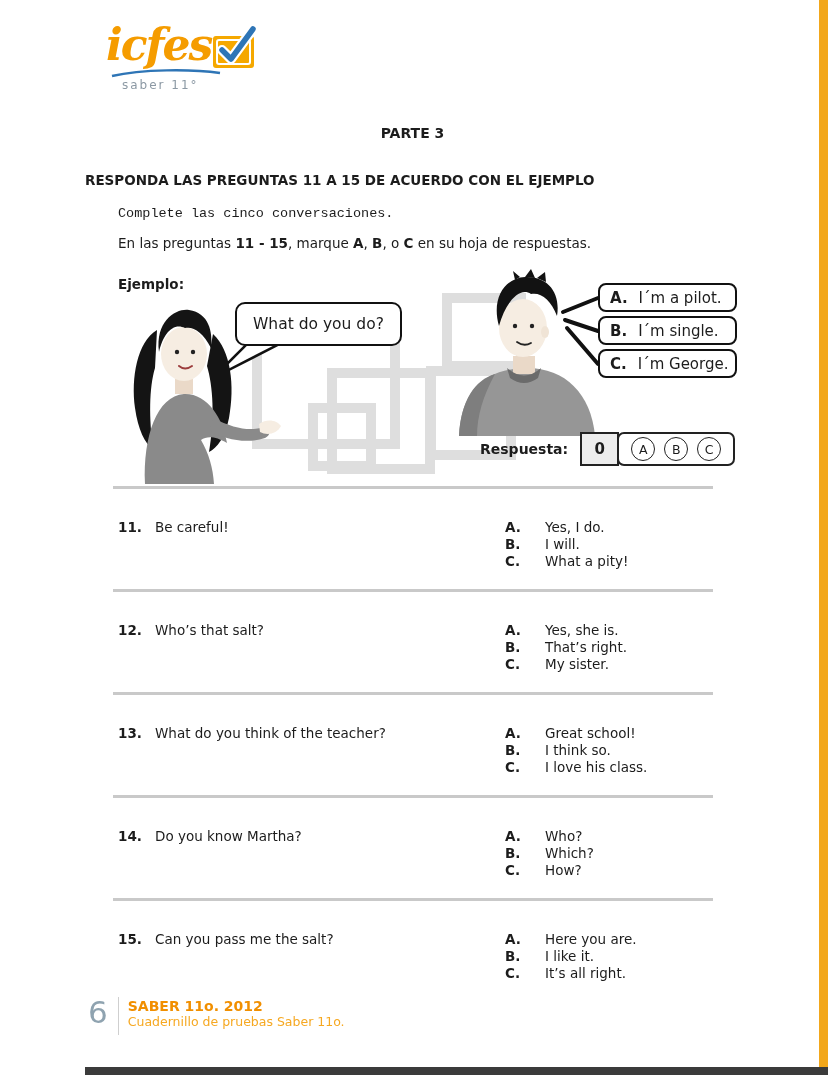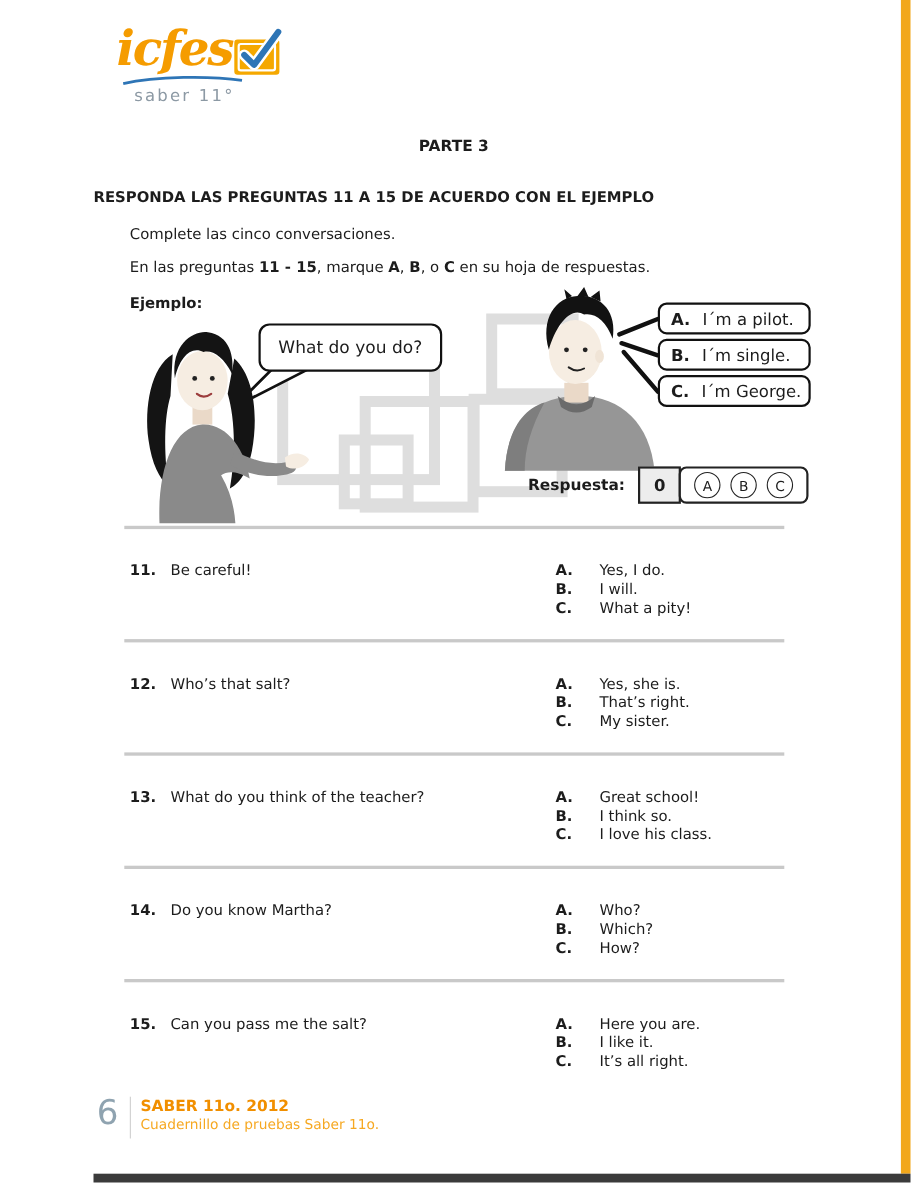--- a/index.html
+++ b/index.html
@@ -17,33 +17,33 @@
 
   
   .logo { position:absolute; top:24px; left:106px; }
   .logo-row { display:flex; align-items:flex-start; }
   .logo-text {
     font-family:"DejaVu Serif","Liberation Serif",serif;
     font-style:italic; font-weight:bold; font-size:44px; line-height:0.95;
     color:var(--accent-orange,#F59C00); letter-spacing:-2px;
   }
   .logo-swoosh { display:block; margin:-2px 0 0 4px; }
-  .logo-sub { color:#8c99a4; font-size:15px; letter-spacing:2px; margin:0 0 0 16px; }
+  .logo-sub { color:#8c99a4; font-size:12px; letter-spacing:2px; margin:0 0 0 16px; }
 
   
   .content { position:absolute; top:115px; left:85px; width:655px; }
   .part-title { text-align:center; font-size:14px; font-weight:bold; margin-top:10px; line-height:17px; }
   .instr-title { text-align:left; font-size:13.5px; font-weight:bold; margin-top:30px; line-height:17px; }
   .para { font-size:13.5px; line-height:17px; padding-left:33px; }
-  .p1 { margin-top:16px; }
+  .p1 { margin-top:16px;font-family:Liberation Mono, monospace; }
   .p2 { margin-top:13px; }
   .bold { font-weight:bold; }
 
   
-  .illustration { position:relative; width:655px; height:216px; margin-top:8px;text-decoration:underline; }
+  .illustration { position:relative; width:655px; height:216px; margin-top:16px;text-decoration:underline; }
   .illustration svg.art { position:absolute; left:0; top:0; }
   .ejemplo { position:absolute; left:33px; top:8px; font-size:13.5px; font-weight:bold; }
   .bubble {
     position:absolute; left:150px; top:34px;
     background:#fff; border:2.2px solid #111; border-radius:10px;
     padding:11px 16px; font-size:15.5px; white-space:nowrap;
   }
   .callout {
     position:absolute; left:513px; width:139px; height:29px;
     background:#fff; border:2.2px solid #111; border-radius:8px;

